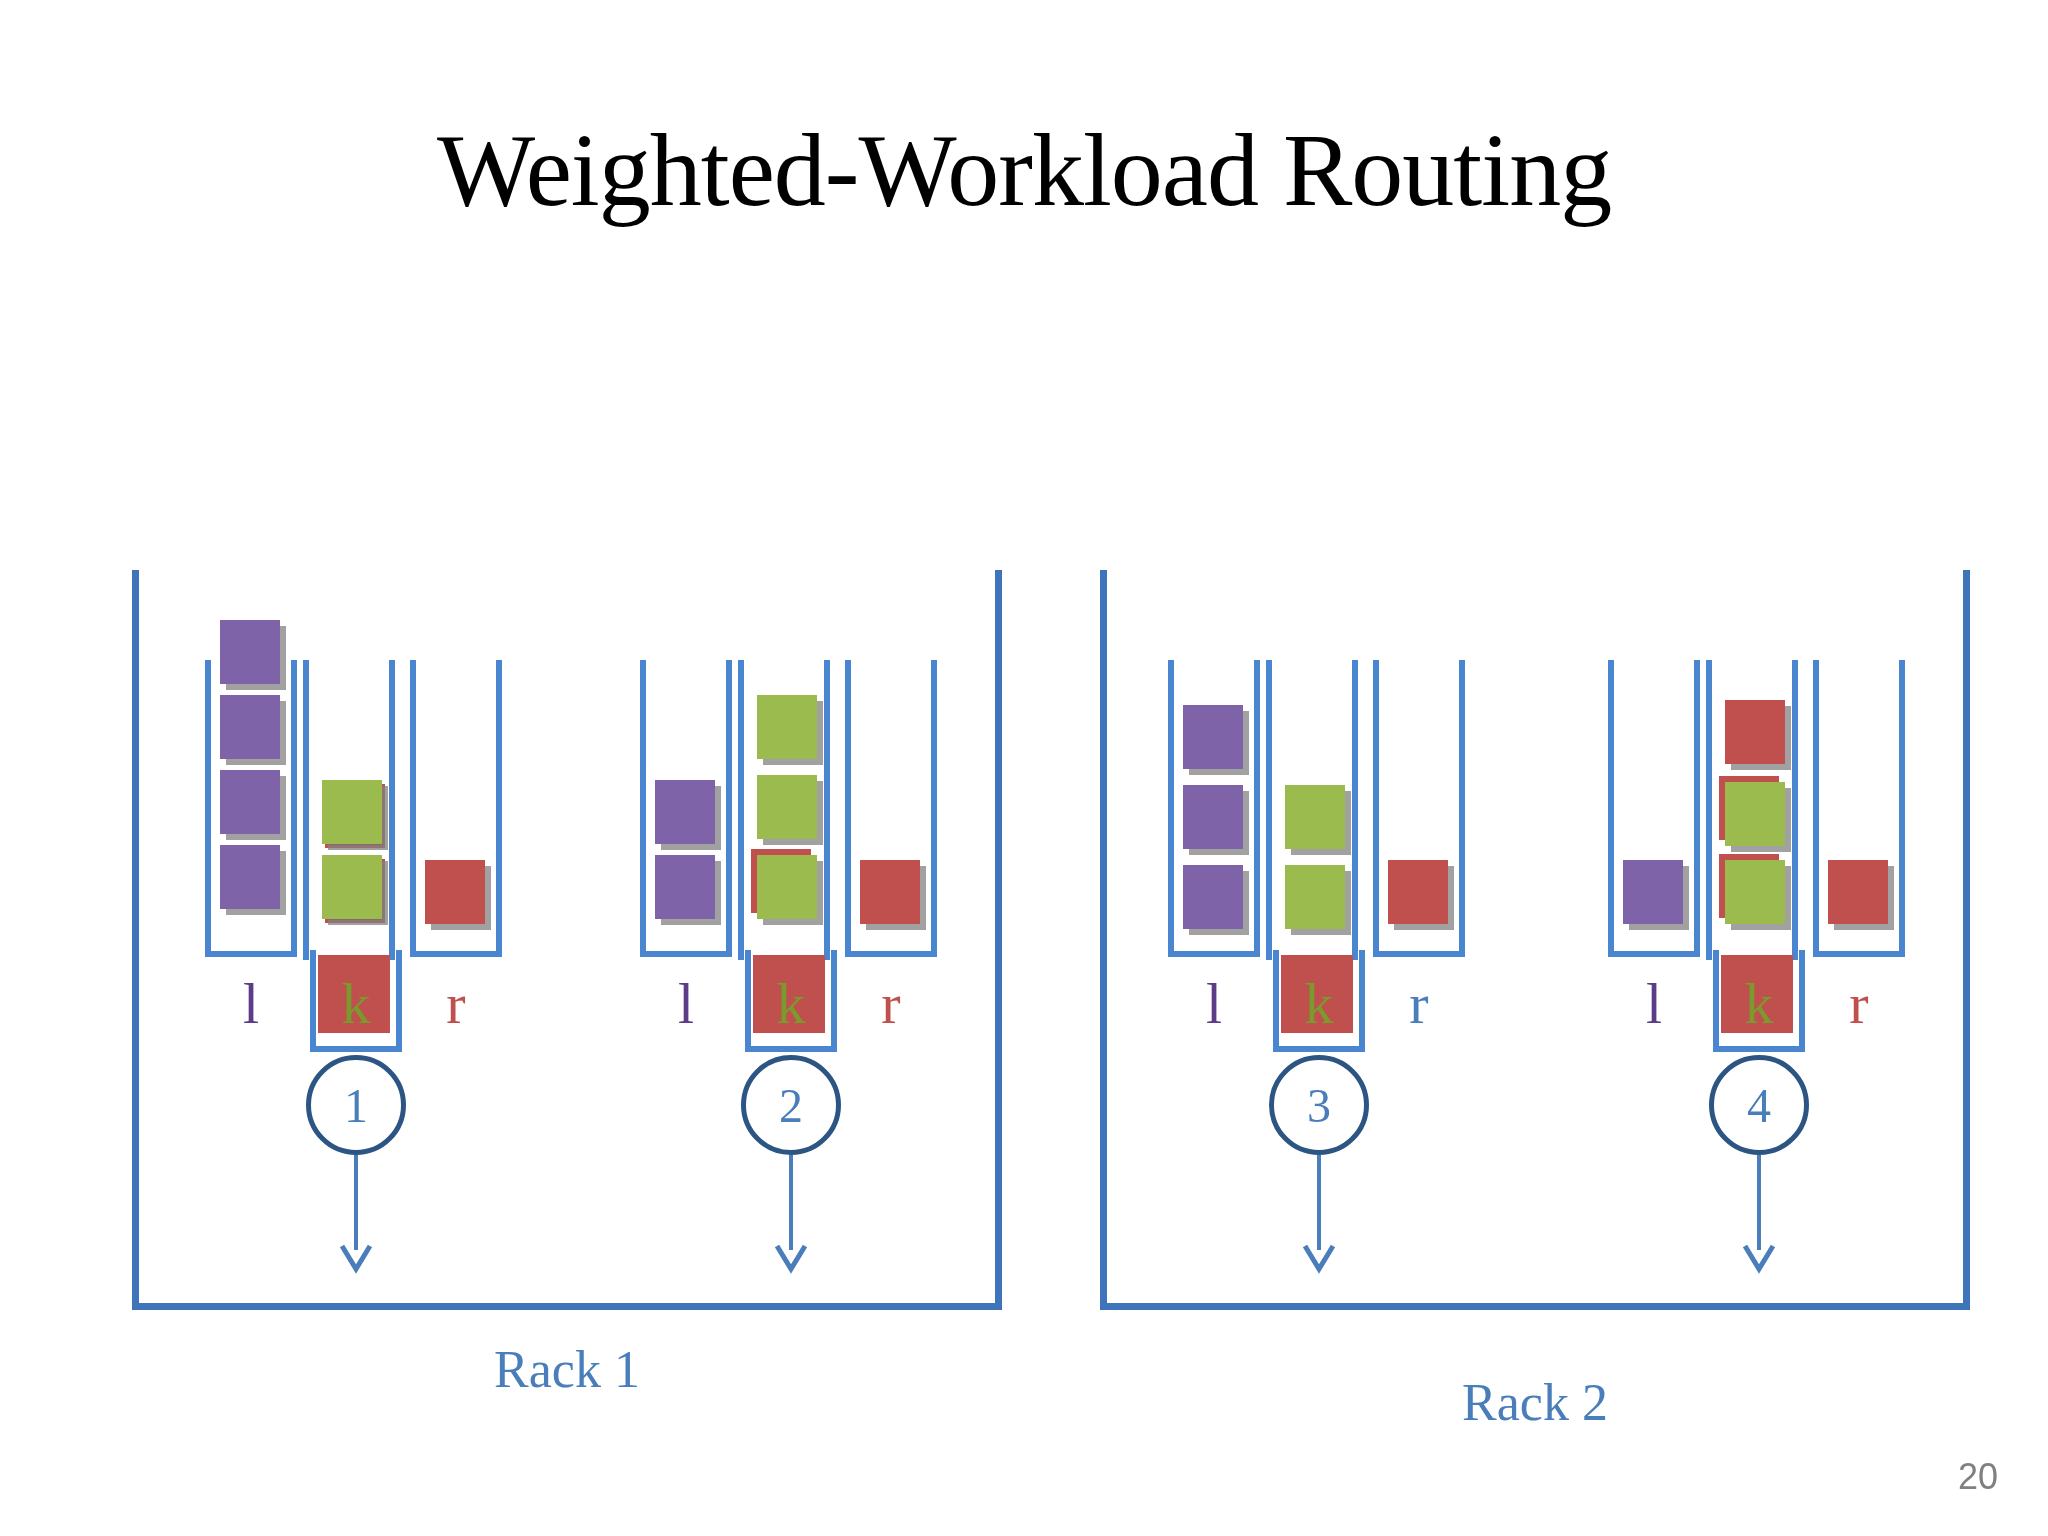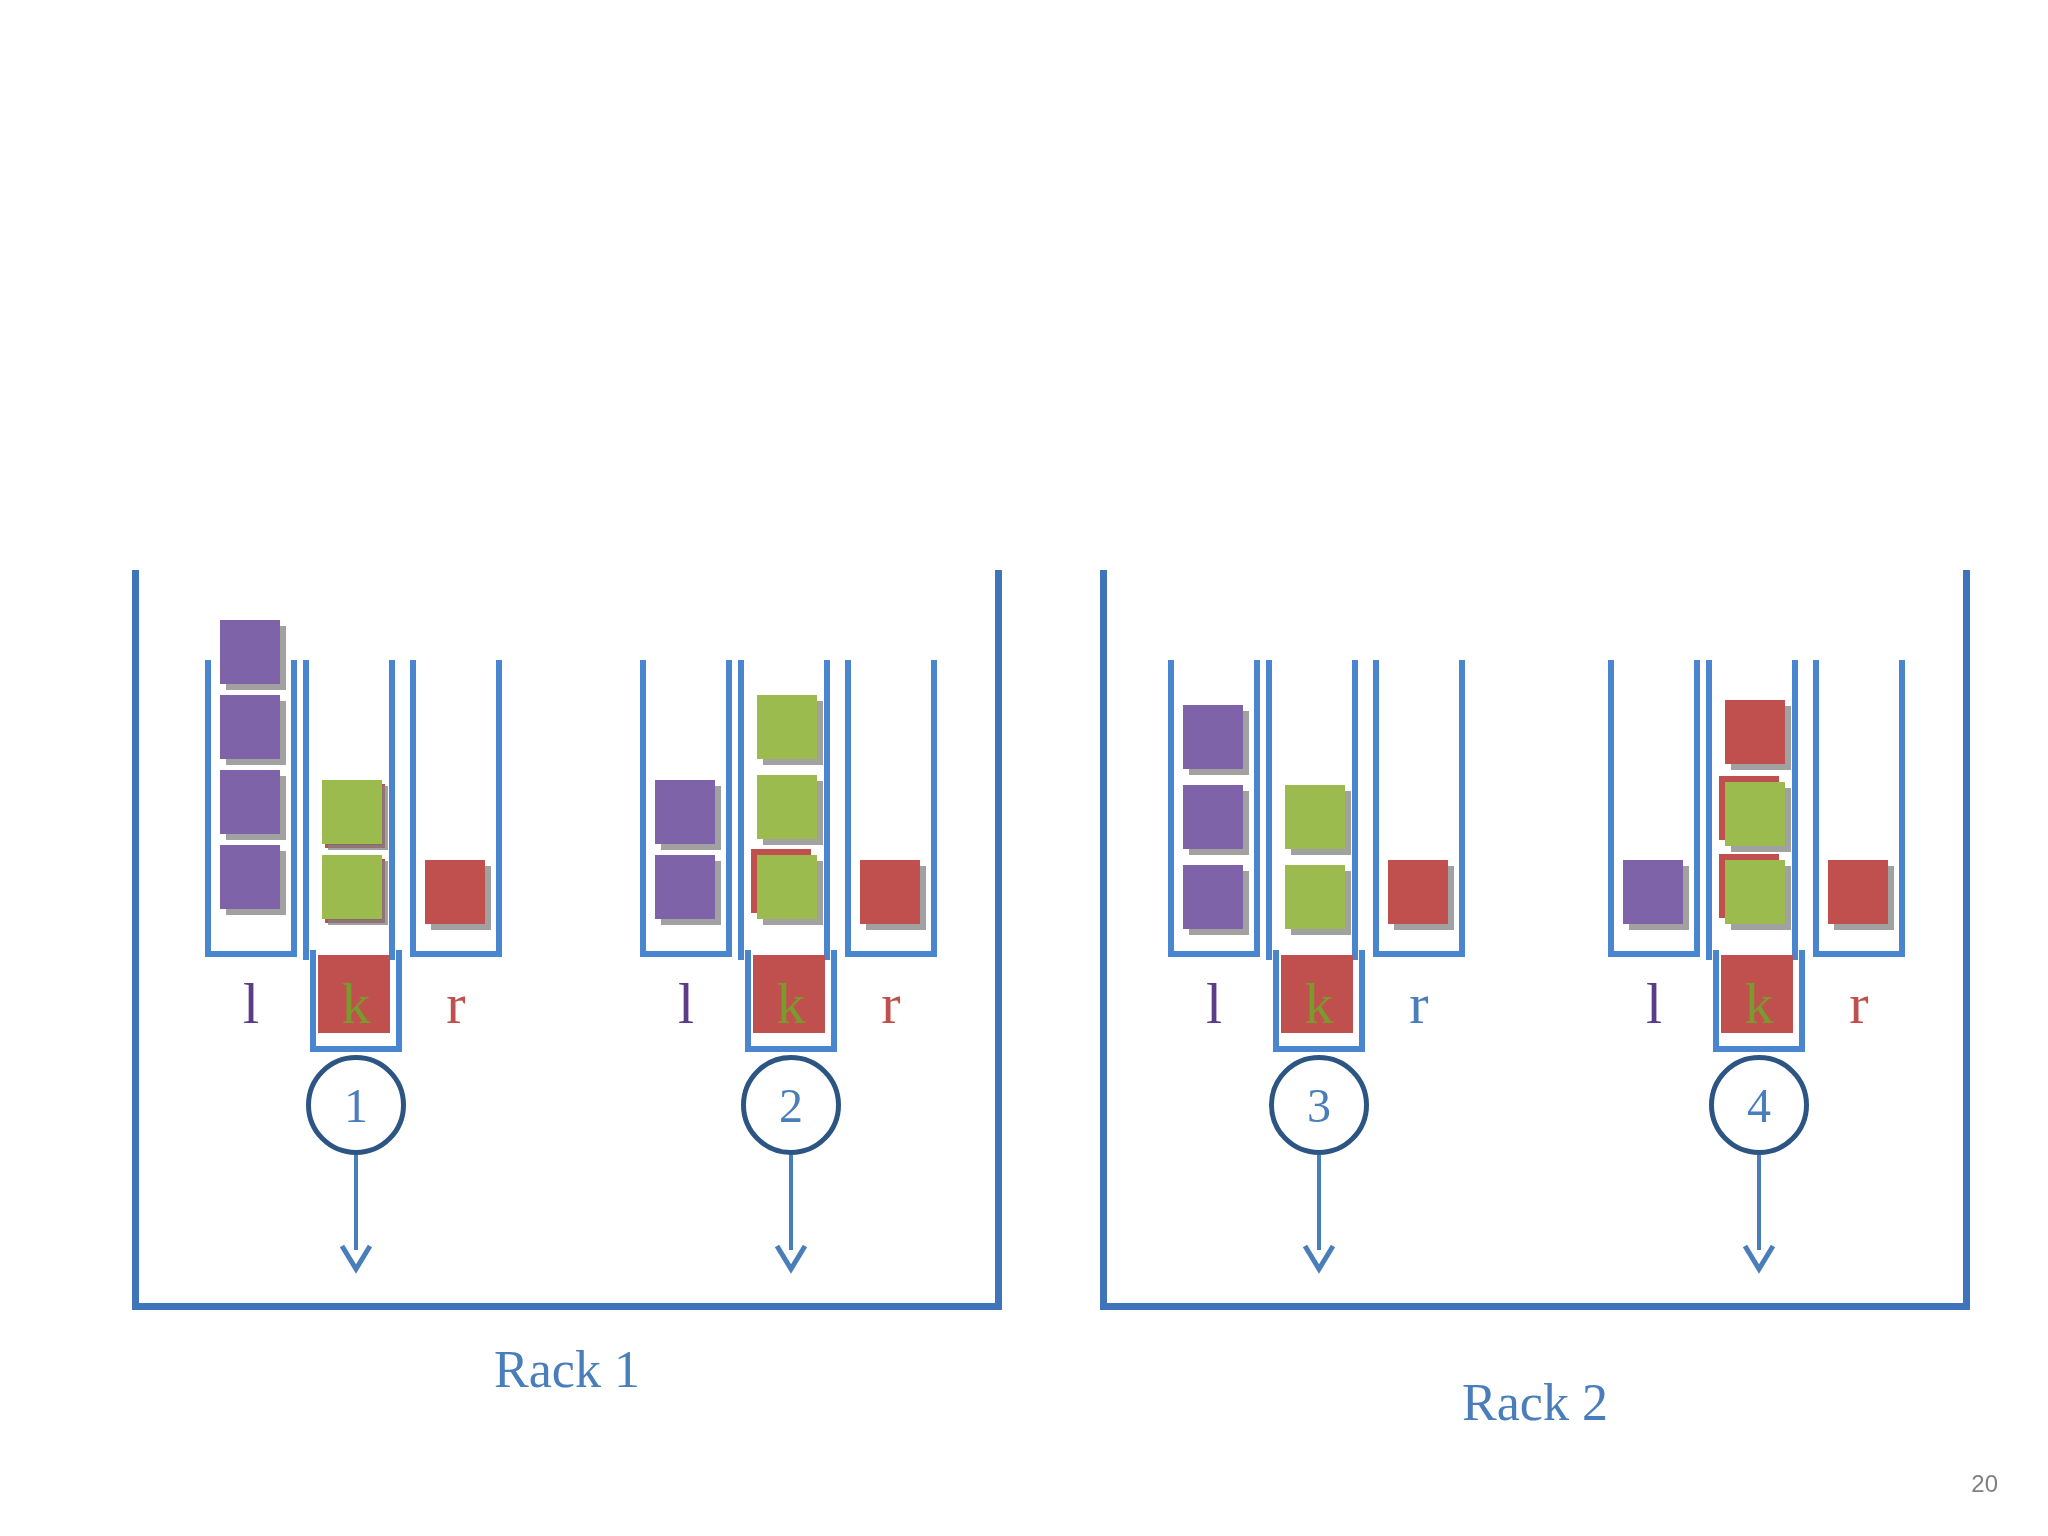--- a/index.html
+++ b/index.html
@@ -131,29 +131,30 @@
     position:absolute;
     width:34px;height:34px;
   }
   .arrow-head svg{display:block;}
 
   
   .pagenum{
     position:absolute;
     right:50px;bottom:38px;
     font-family:"Liberation Sans", sans-serif;
-    font-size:24px;
+    font-size:36px;
     color:#808080;
   }
 </style>
 </head>
 <body>
 
 <div id="slide">
 
+  <div class="title">Weighted-Workload Routing</div>
 
   <div class="rack" style="left:132px;top:570px;width:870px;height:740px;"></div>
   <div class="rack-label" style="left:132px;top:1340px;width:870px;text-align:center;">Rack 1</div>
 
   <div class="rack" style="left:1100px;top:570px;width:870px;height:740px;"></div>
   <div class="rack-label" style="left:1100px;top:1340px;width:870px;margin-top:33px;">Rack 2</div>
 
   <div class="group" style="left:0;top:0;">
 
     <div class="bin" style="left:205px;top:660px;width:92px;height:297px;"></div>

